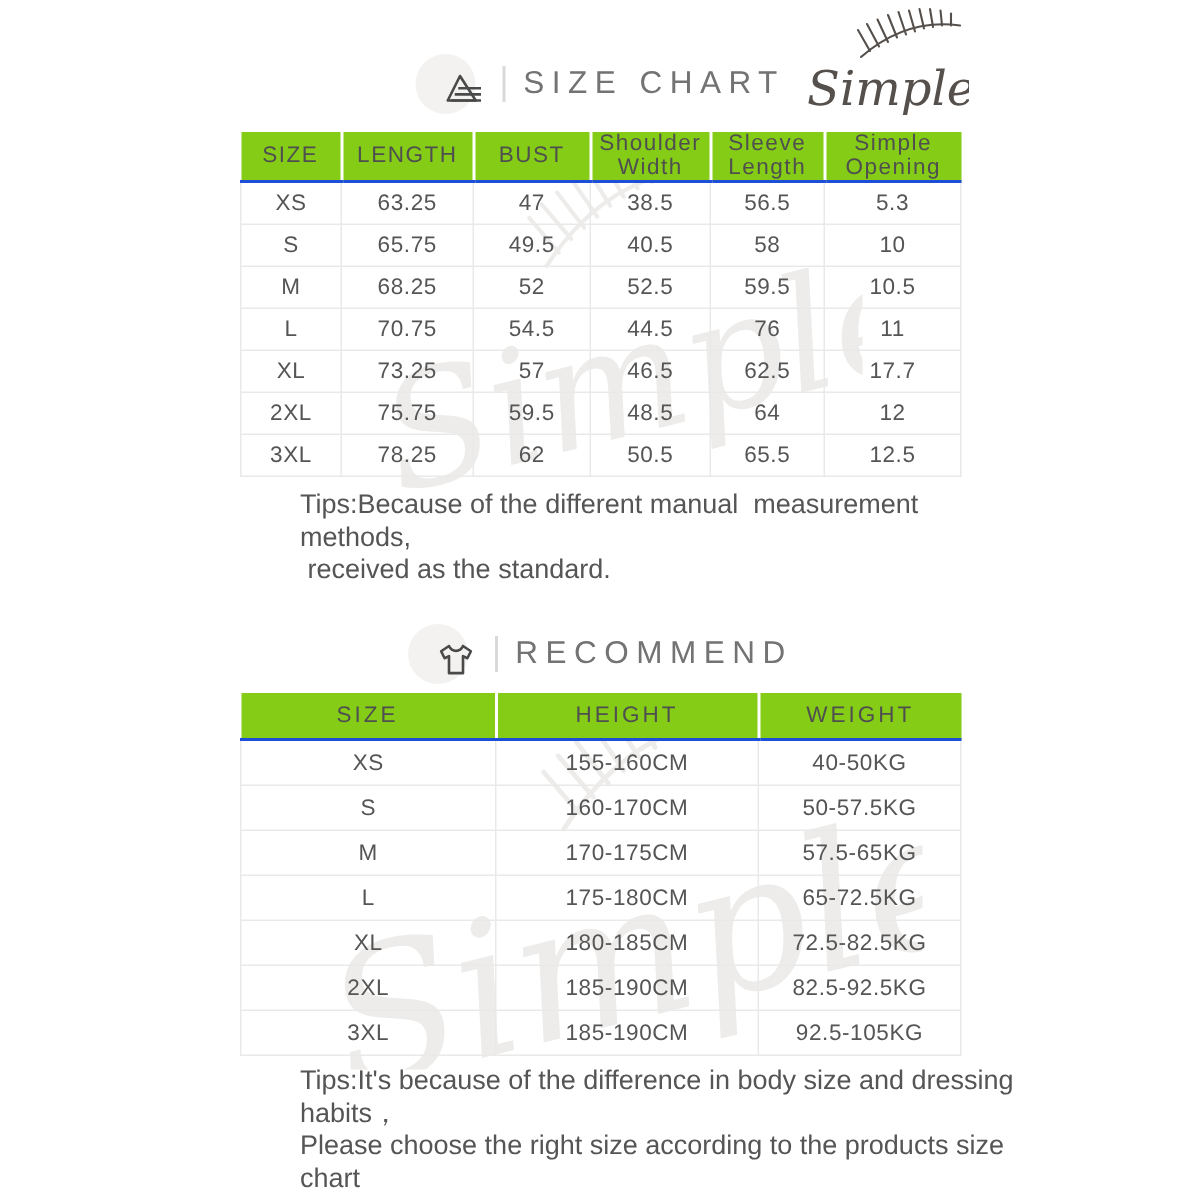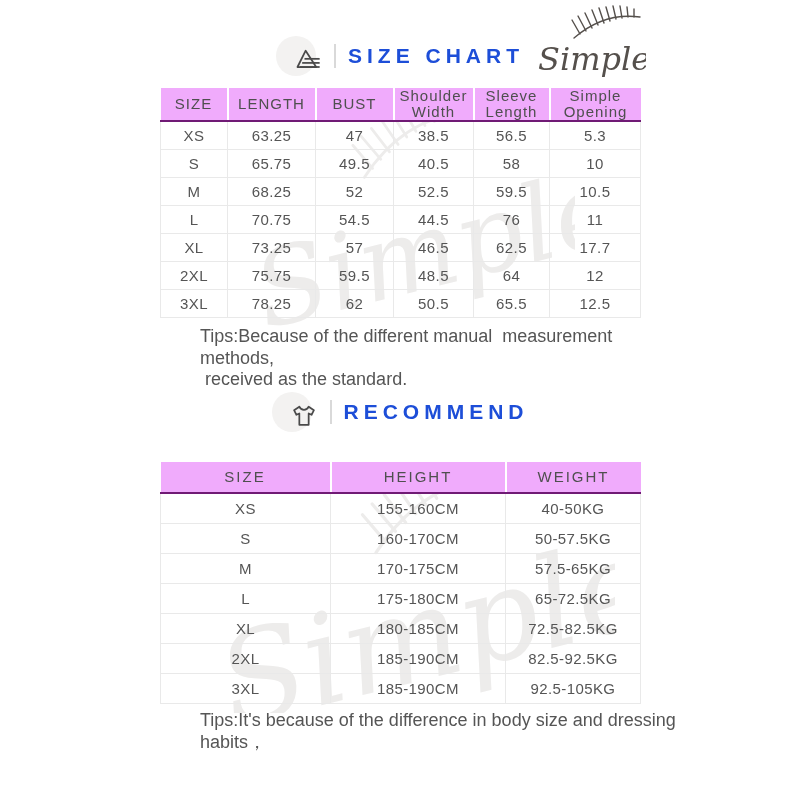--- a/index.html
+++ b/index.html
@@ -5,35 +5,35 @@
   html,body{margin:0;padding:0;}
   .canvas{
     position:relative;width:800px;height:800px;background:#ffffff;
     font-family:"Liberation Sans","DejaVu Sans",sans-serif;overflow:hidden;
   }
   
   .logo{position:absolute;top:2px;left:538px;width:108px;height:76px;z-index:2;}
   
   .section-header{position:absolute;left:0;right:0;display:flex;justify-content:center;align-items:center;gap:12px;height:44px;z-index:2;}
   .hdr-sizechart{top:34px;}
-  .hdr-recommend{top:390px;}
+  .hdr-recommend{top:414px;}
   .icon-wrap{position:relative;width:46px;height:44px;}
   .icon-circle{position:absolute;left:0;top:2px;width:40px;height:40px;border-radius:50%;background:#f3f2f1;}
   .icon-wrap svg{position:absolute;right:0;bottom:4px;}
   .hdr-divider{width:2px;height:24px;background:#d9d9d9;}
-  .section-title{font-size:21px;letter-spacing:5px;color:#1d4ed8;font-weight:bold;}
+  .section-title{font-size:21px;letter-spacing:5px;color:#737373;font-weight:normal;}
   
   .twrap{position:absolute;left:160px;width:480px;z-index:1;}
   .twrap1{top:88px;}
   .twrap2{top:462px;}
   table{width:480px;border-collapse:collapse;table-layout:fixed;background:transparent;}
   th{
-    background:#f0abfc;color:#4f4f4f;font-weight:normal;font-size:15px;
+    background:#84cc16;color:#4f4f4f;font-weight:normal;font-size:15px;
     letter-spacing:1px;line-height:16px;padding:0;border-left:2px solid #ffffff;
-    border-bottom:2px solid #701a75;
+    border-bottom:2px solid #1d4ed8;
   }
   th:first-child{border-left:none;}
   .t1 th{height:32px;}
   .t2 th{height:30px;letter-spacing:2px;}
   td{
     border:1px solid #e9e9e9;text-align:center;font-size:15px;color:#555555;
     padding:0;letter-spacing:0.4px;background:transparent;
   }
   .t1 td{height:27px;}
   .t2 td{height:29px;}
@@ -271,15 +271,16 @@
           <td>3XL</td>
           <td>185-190CM</td>
           <td>92.5-105KG</td>
         </tr>
       </tbody>
     </table>
   </div>
 
   <div class="tips tips2">
     <div class="tips-line">Tips:It's because of the difference in body size and dressing habits，</div>
+    <div class="tips-line">Please choose the right size according to the products size chart</div>
   </div>
 
 </div>
 
 </body></html>

